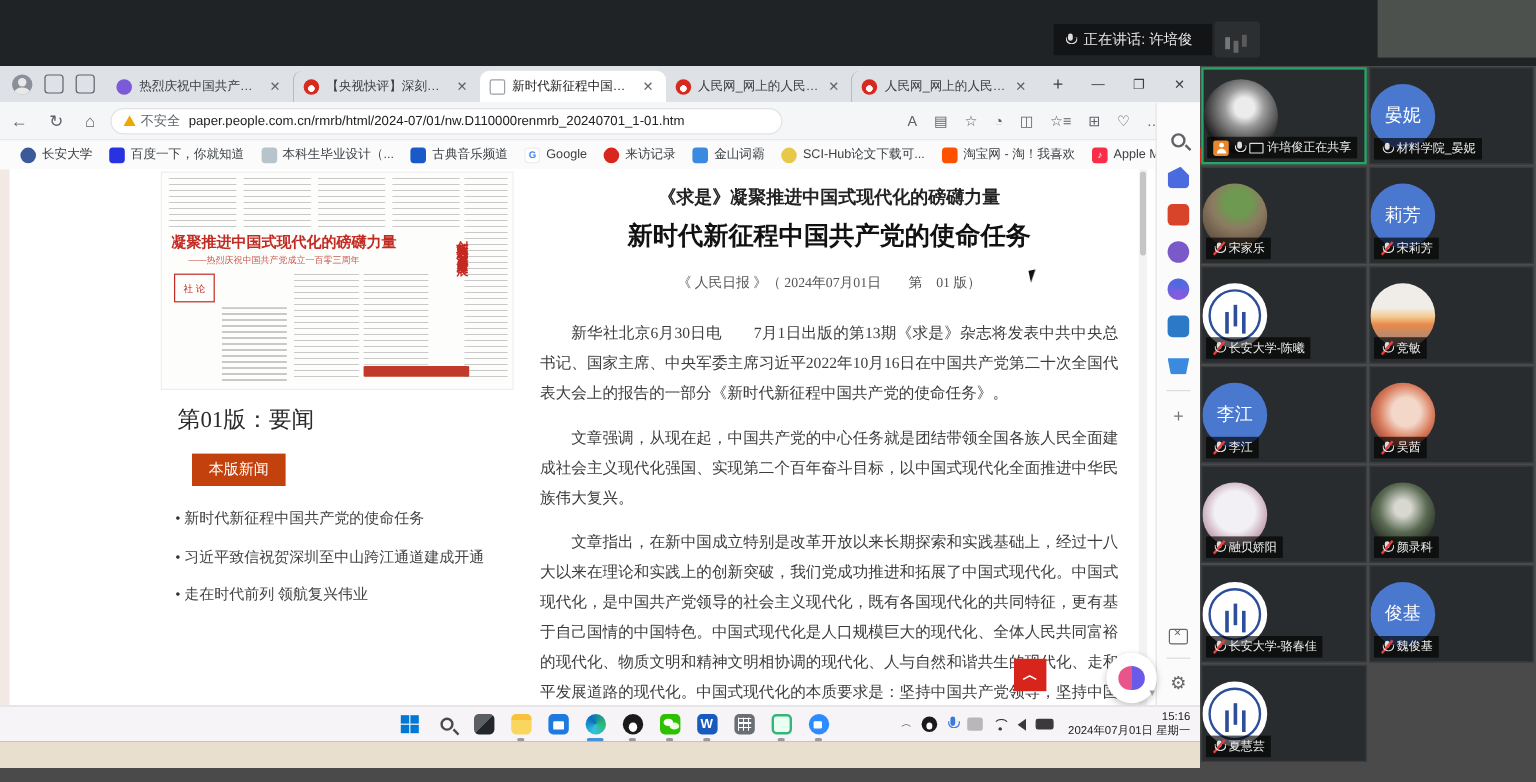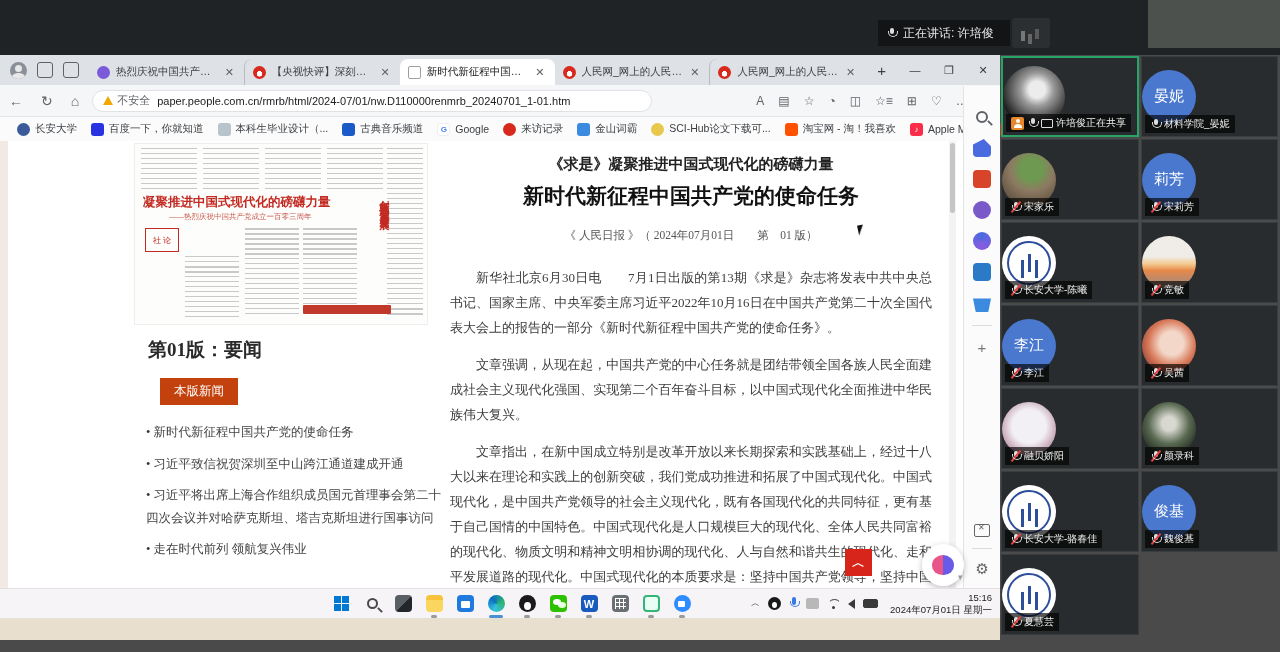--- a/index.html
+++ b/index.html
@@ -57,28 +57,28 @@
   .bookbar .sep{width:1px;height:14px;background:#d8d8d8;margin:0 6px}
 
   
   .content{position:absolute;left:0;top:86px;width:963px;height:447px;background:#fff;overflow:hidden}
   .pinkedge{position:absolute;left:0;top:0;width:8px;height:447px;background:#f3e9e4}
 
   
   .np{position:absolute;left:134px;top:2px;width:294px;height:182px;background:#fdfdfb;border:1px solid #eee;overflow:hidden}
   .col{position:absolute;background:repeating-linear-gradient(to bottom,#c9c9c9 0 1.5px,transparent 1.5px 5px)}
   .np-head{position:absolute;left:8px;top:50px;width:200px;color:#c32a22;font-weight:bold;font-size:12.5px;white-space:nowrap}
-  .np-sub{position:absolute;left:34px;top:68px;width:180px;color:#c95a50;font-size:7.5px;white-space:nowrap}
+  .np-sub{position:absolute;left:22px;top:68px;width:180px;color:#c95a50;font-size:7.5px;white-space:nowrap}
   .np-stamp{position:absolute;left:10px;top:84px;width:34px;height:24px;border:1.5px solid #c32a22;color:#c32a22;
     font-size:8px;display:flex;align-items:center;justify-content:center}
   .np-vert{position:absolute;right:36px;top:48px;color:#c32a22;font-weight:bold;font-size:10px;
     writing-mode:vertical-rl;letter-spacing:2px;height:130px}
   .np-banner{position:absolute;left:168px;bottom:10px;width:88px;height:9px;background:#c0392b;border-radius:1px}
 
-  .pagelabel{position:absolute;left:148px;top:196px;font-family:"Liberation Serif",serif;font-size:19px;font-weight:bold;color:#2a2a2a}
+  .pagelabel{position:absolute;left:148px;top:196px;font-family:"Liberation Serif",serif;font-size:19px;font-weight:normal;color:#2a2a2a}
   .secbtn{position:absolute;left:160px;top:237px;background:#c2410c;color:#fff;font-size:12.5px;padding:5px 14px}
   .artlist{position:absolute;left:146px;top:280px;width:300px;font-family:"Liberation Serif",serif;font-size:12.5px;color:#444;line-height:22.5px}
   .artlist div{margin-bottom:9px;text-indent:0}
   .artlist div::before{content:"•  ";color:#333}
 
   
   .article{position:absolute;left:450px;top:14px;width:482px;font-family:"Liberation Serif",serif;color:#333}
   .a-eyebrow{text-align:center;font-weight:bold;font-size:15px;color:#222}
   .a-title{text-align:center;font-weight:bold;font-size:21px;color:#111;margin-top:8px}
   .a-meta{text-align:center;font-size:11.5px;color:#555;margin-top:18px}
@@ -338,21 +338,20 @@
         <div class="col" style="left:168px;top:84px;width:54px;height:76px"></div>
         <div class="np-vert">创新驱动引领高质量发展</div>
         <div class="np-banner"></div>
       </div>
 
       <div class="pagelabel">第01版：要闻</div>
       <div class="secbtn">本版新闻</div>
       <div class="artlist">
         <div>新时代新征程中国共产党的使命任务</div>
         <div>习近平致信祝贺深圳至中山跨江通道建成开通</div>
-        <div>习近平将出席上海合作组织成员国元首理事会第二十四次会议并对哈萨克斯坦、塔吉克斯坦进行国事访问</div>
         <div>走在时代前列 领航复兴伟业</div>
 
       </div>
 
       <div class="article">
         <div class="a-eyebrow">《求是》凝聚推进中国式现代化的磅礴力量</div>
         <div class="a-title">新时代新征程中国共产党的使命任务</div>
         <div class="a-meta">《 人民日报 》（ 2024年07月01日　　第　01 版）</div>
         <div class="a-body">
           <p>新华社北京6月30日电　　7月1日出版的第13期《求是》杂志将发表中共中央总书记、国家主席、中央军委主席习近平2022年10月16日在中国共产党第二十次全国代表大会上的报告的一部分《新时代新征程中国共产党的使命任务》。</p>

